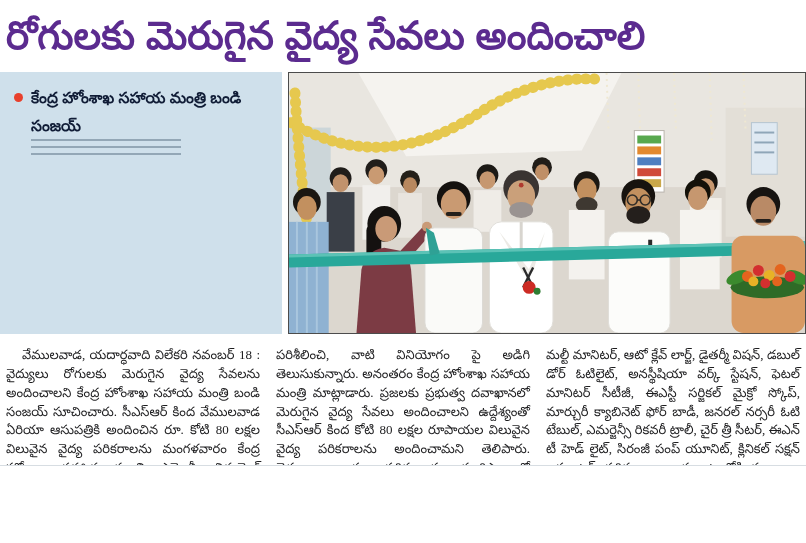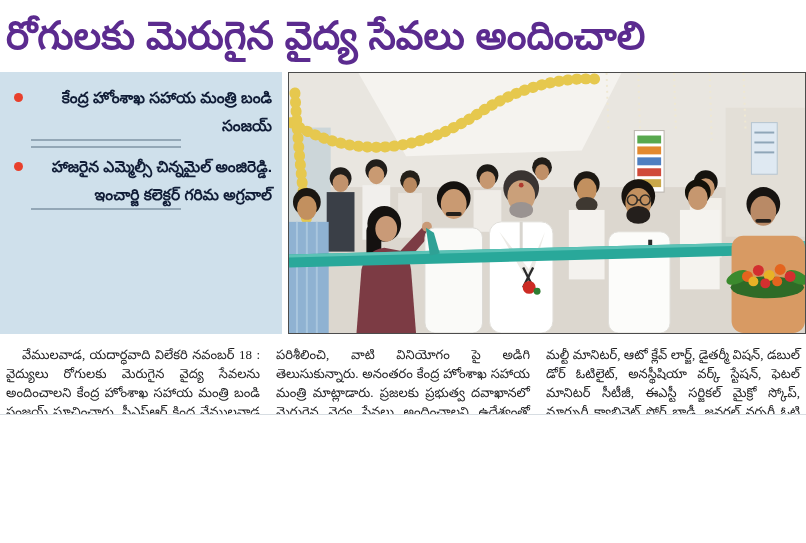--- a/index.html
+++ b/index.html
@@ -7,21 +7,21 @@
     --c-sidebar_bg:#cfe0eb;
     --c-bullet:#e8402c;
     --c-sidebar_text:#101c36;
     --c-body_text:#1d1d1f;
     --c-ribbon:#29a89a;
   }
   *{margin:0;padding:0;box-sizing:border-box;}
   html,body{background:#ffffff;}
   .page{
     position:relative;
-    width:806px;height:415px;
+    width:806px;height:466px;
     background:#ffffff;
     font-family:"Liberation Sans","DejaVu Sans",sans-serif;
     overflow:hidden;
     border-bottom:1px solid #d7dde2;
   }
   
   .headline{
     padding:4px 6px 2px 6px;
     font-size:39px;
     line-height:64px;
@@ -29,21 +29,20 @@
     color:var(--c-headline);
     letter-spacing:0px;
     white-space:nowrap;
   }
   
   .top-row{
     display:flex;
     gap:6px;
     padding:2px 0 0 0;
     height:264px;
-    text-align:right;
   }
   .highlights{
     width:282px;
     height:262px;
     background:var(--c-sidebar_bg);
     padding:12px 10px 8px 12px;
     color:var(--c-sidebar_text);
     font-weight:700;
     font-size:15.5px;
     line-height:1.78;
@@ -91,24 +90,20 @@
 
   <div class="top-row">
 
     <aside class="highlights">
       <div class="hl-item">
         <span class="bullet"></span>
         <span>కేంద్ర హోంశాఖ సహాయ మంత్రి బండి సంజయ్</span>
       </div>
       <span class="hl-underline"></span>
       <span class="hl-underline"></span>
-      <div class="hl-item">
-        <span class="bullet"></span>
-        <span>హాజరైన ఎమ్మెల్సీ చిన్నమైల్ అంజిరెడ్డి. ఇంచార్జి కలెక్టర్ గరిమ అగ్రవాల్</span>
-      </div>
       <span class="hl-underline"></span>
     </aside>
 
     <figure class="photo">
       <svg viewBox="0 0 520 262" preserveAspectRatio="none">
 
         <rect width="520" height="262" fill="#dcd7cf"></rect>
         <rect width="520" height="115" fill="#e9e6e0"></rect>
         <polygon points="70,0 335,0 295,78 118,84" fill="#f5f3ef"></polygon>
         <rect x="0" y="55" width="42" height="130" fill="#ccd6d9"></rect>

